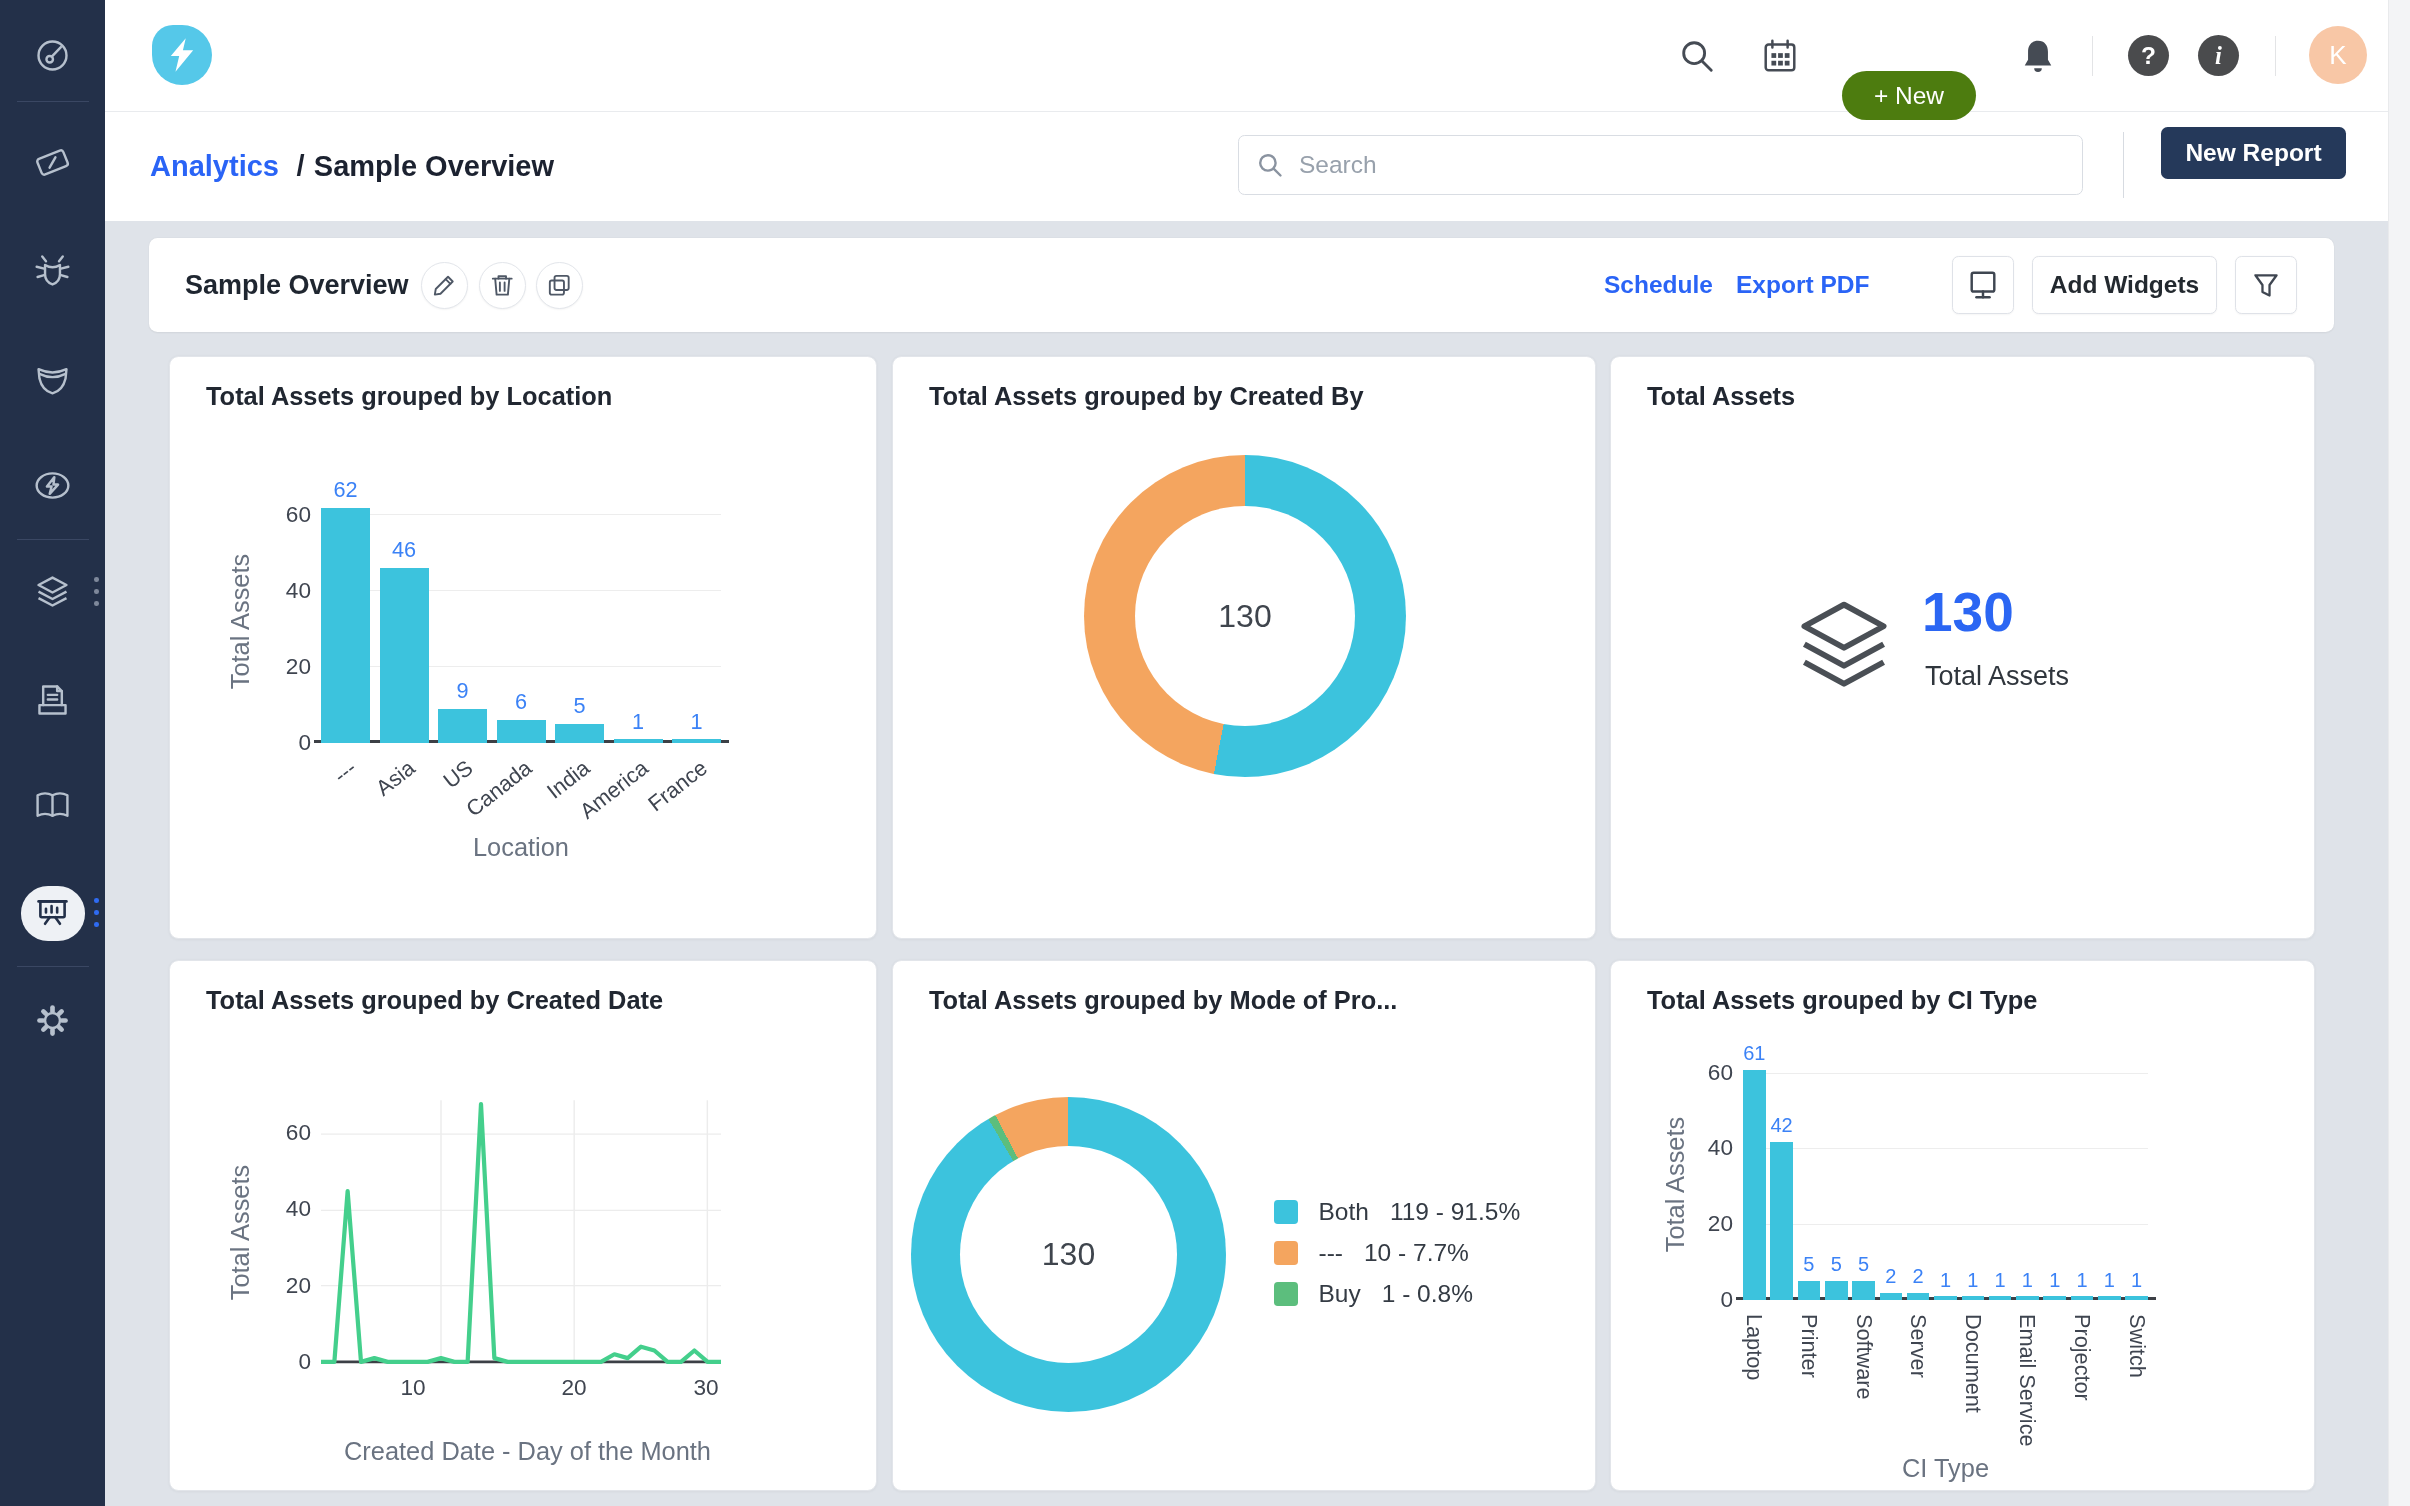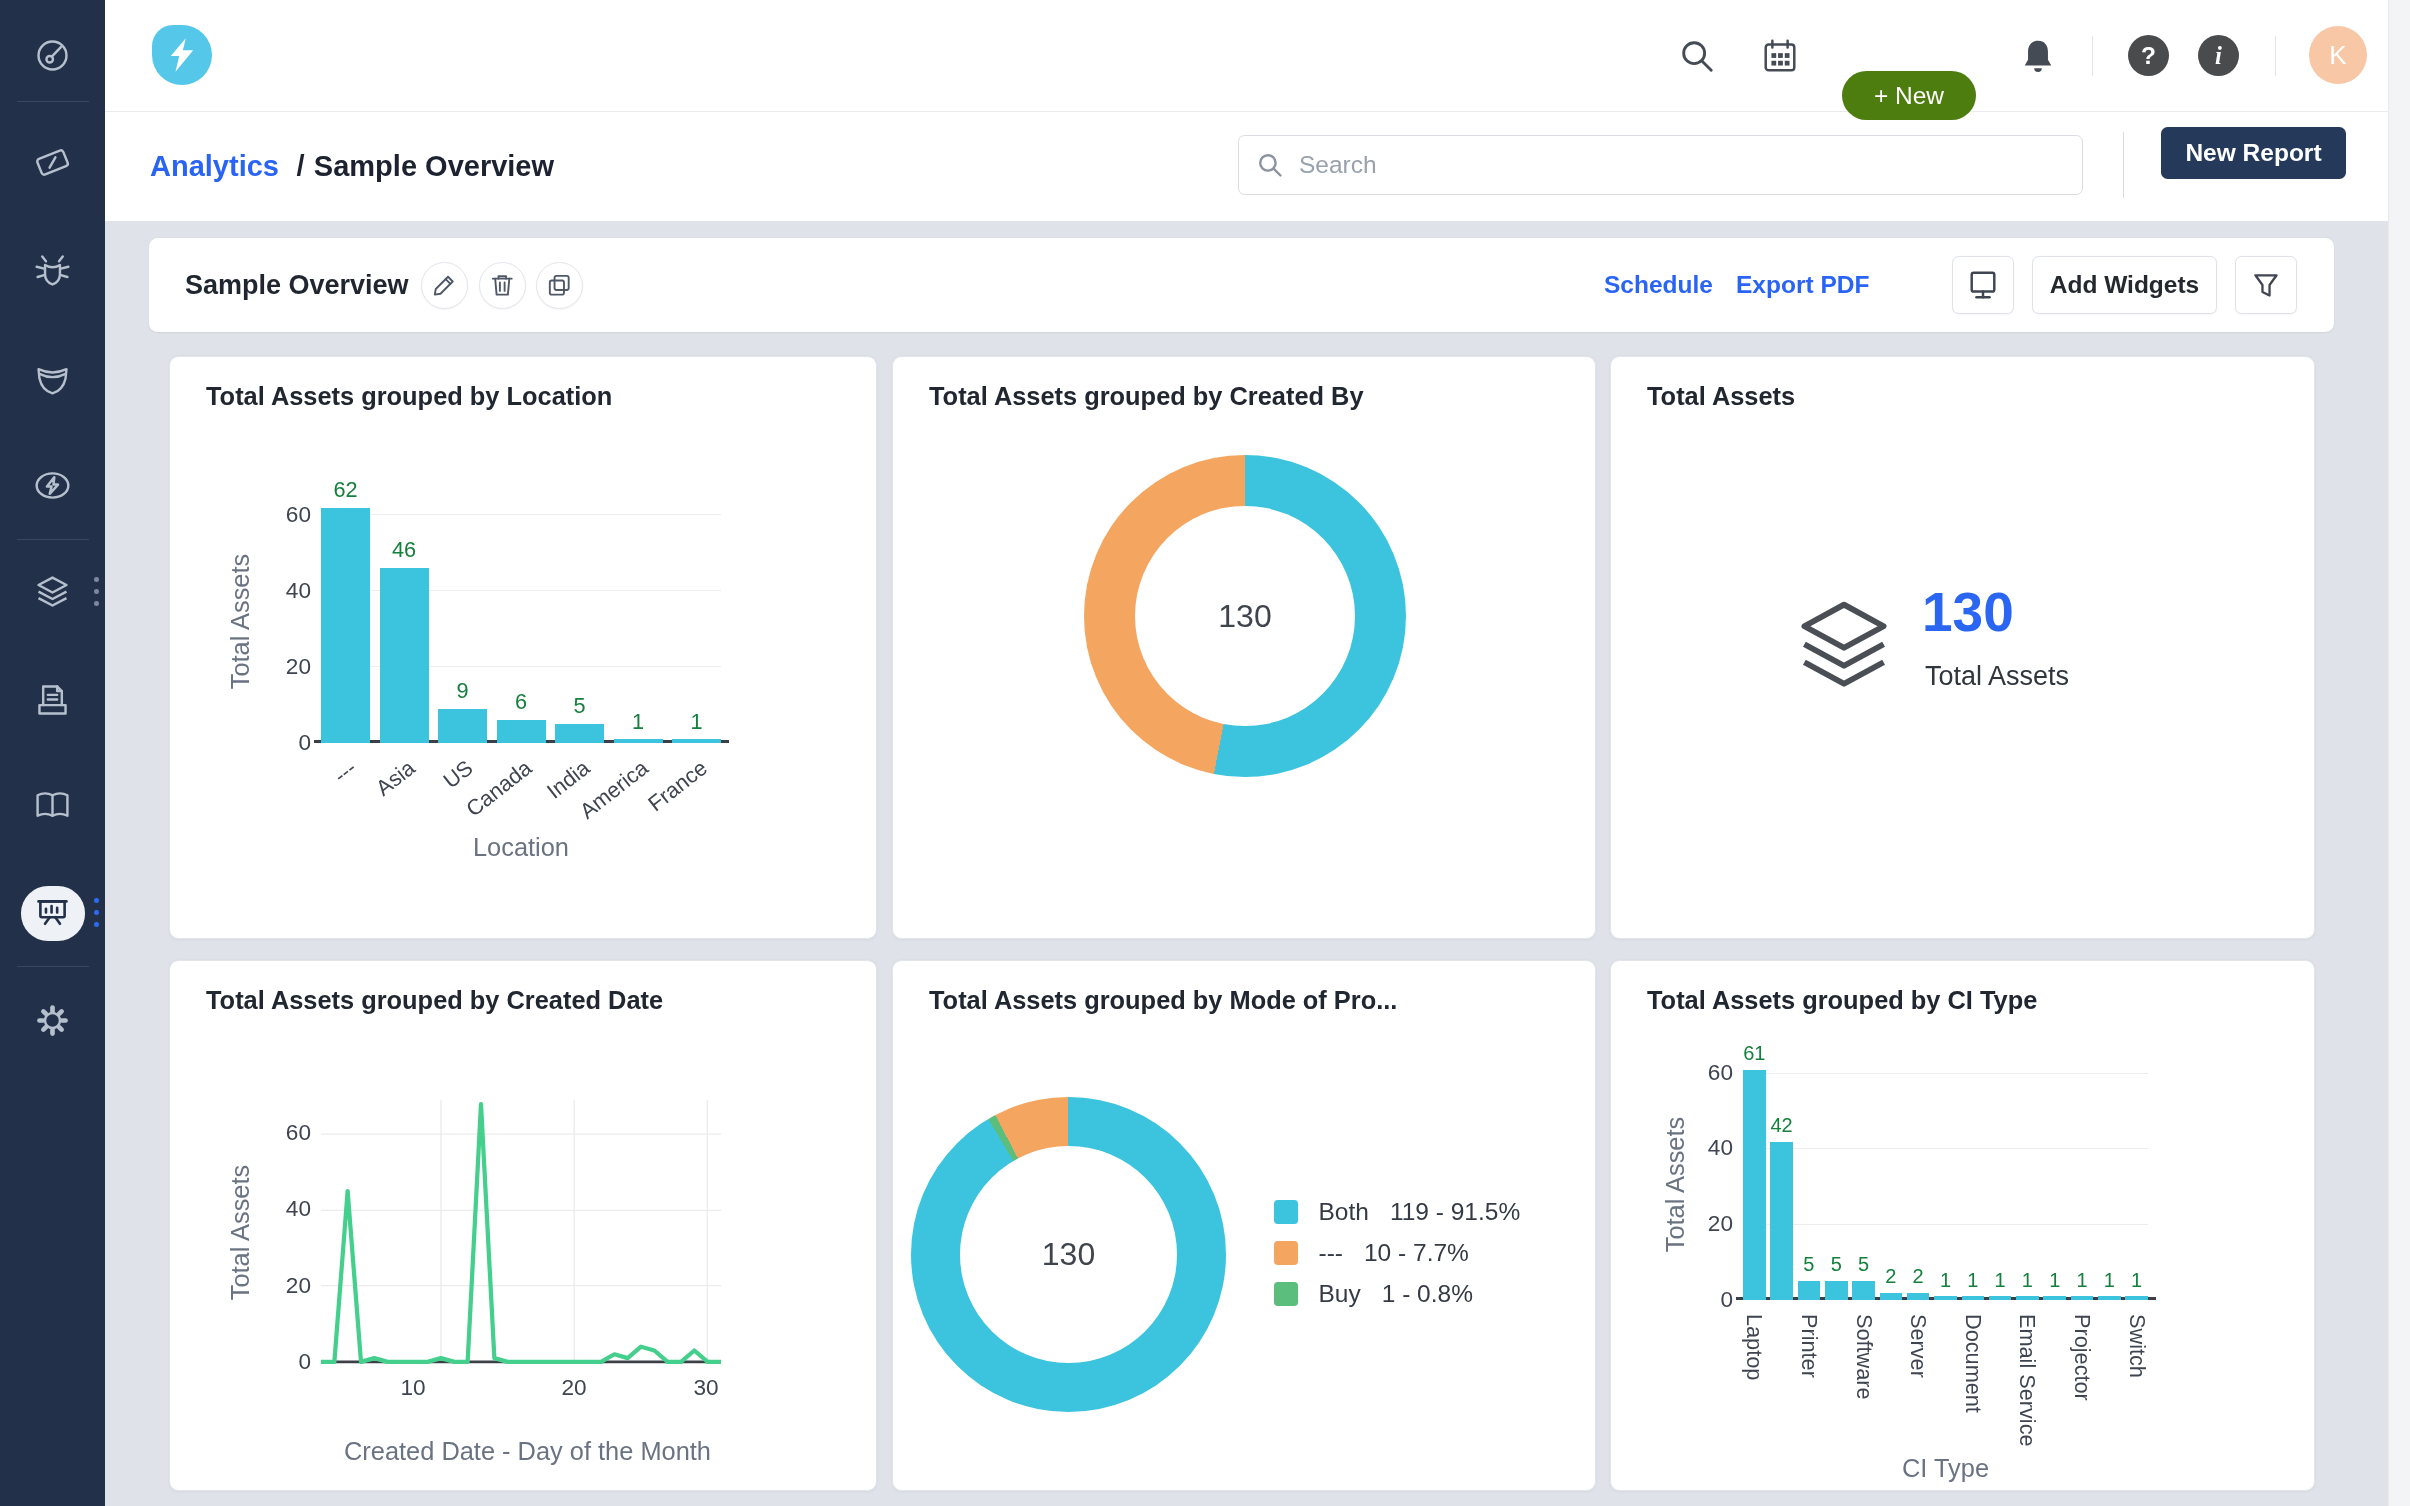--- a/index.html
+++ b/index.html
@@ -59,21 +59,21 @@
   .card-title{left:36px;top:24.5px;font-size:25.4px;font-weight:700;color:#212731;max-width:603px;white-space:nowrap;}
 
   
   .grid{left:0;width:100%;height:0.9px;background:#ededed;}
   .axis-x{left:-7.5px;width:calc(100% + 15px);height:2.8px;background:#3c4046;bottom:0;}
   .ytick{width:56px;text-align:right;font-size:22.6px;color:#3f4550;}
   .ylab{font-size:25.4px;color:#6a7381;text-align:center;}
   .xlab{font-size:25.4px;color:#6a7381;text-align:center;}
   .bars{display:flex;align-items:flex-end;justify-content:space-between;left:0;top:0;width:100%;height:100%;}
   .bcol{display:flex;flex-direction:column;align-items:center;justify-content:flex-end;}
-  .bval{font-size:21.7px;color:#15803d;margin-bottom:4.7px;}
+  .bval{font-size:21.7px;color:#3b82f6;margin-bottom:4.7px;}
   .bar{width:100%;}
   .xcells{display:flex;justify-content:space-between;}
   .xcell{position:relative;height:94px;}
   .loc .bcol,.loc .xcell{width:49px;}
   .ci .bcol,.ci .xcell{width:22.6px;}
   .ci .bval{font-size:20px;}
   .loc .xcell span{position:absolute;top:5.6px;right:50%;transform:rotate(-38deg);transform-origin:top right;
                    white-space:nowrap;font-size:21.7px;color:#3f4550;}
   .ci .xcell span{position:absolute;top:5.6px;left:50%;transform:translateX(-50%);writing-mode:vertical-rl;
                   font-size:21.7px;color:#3f4550;white-space:nowrap;}

